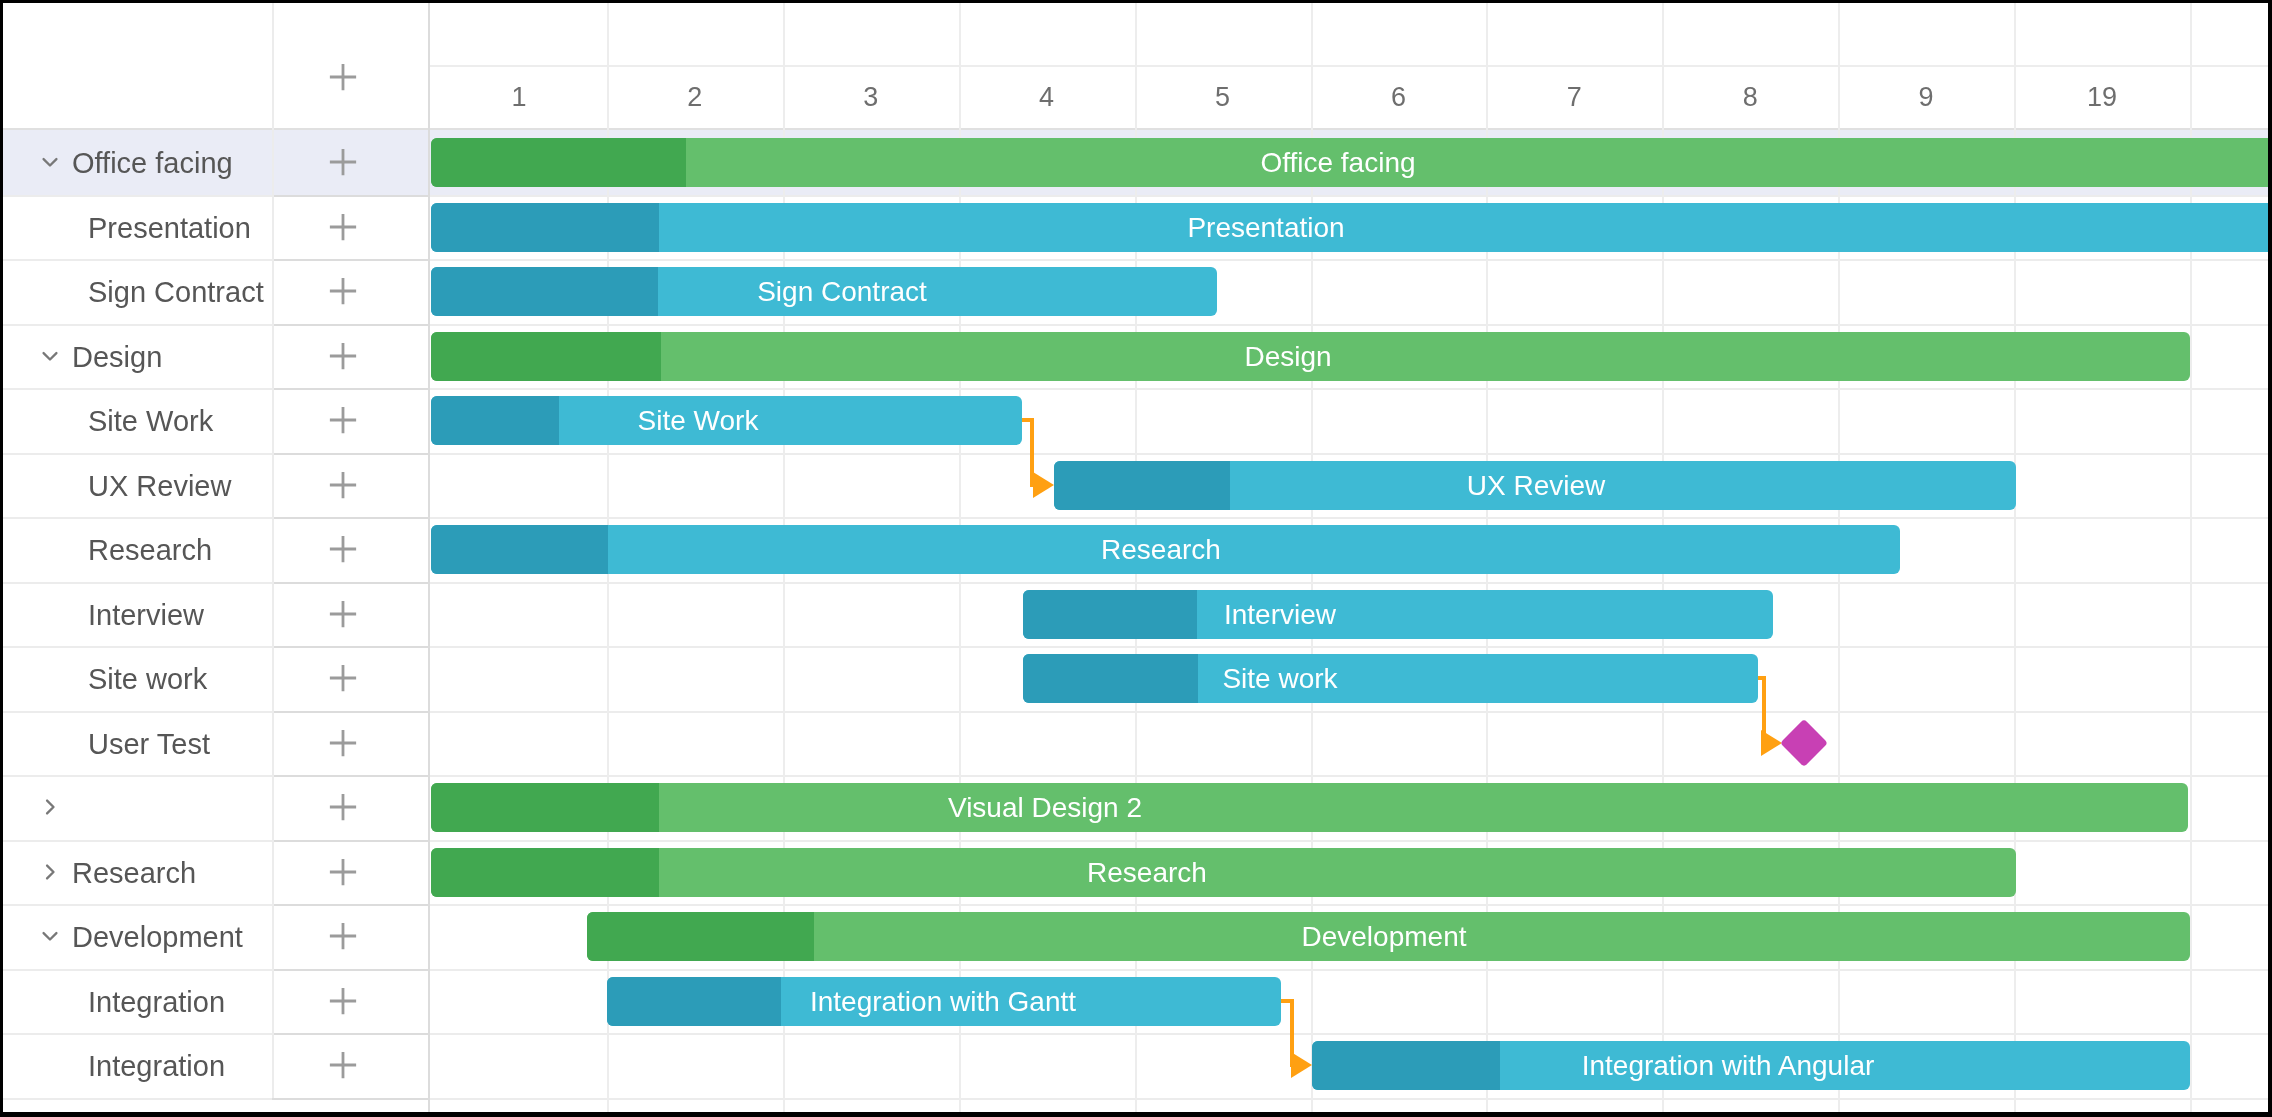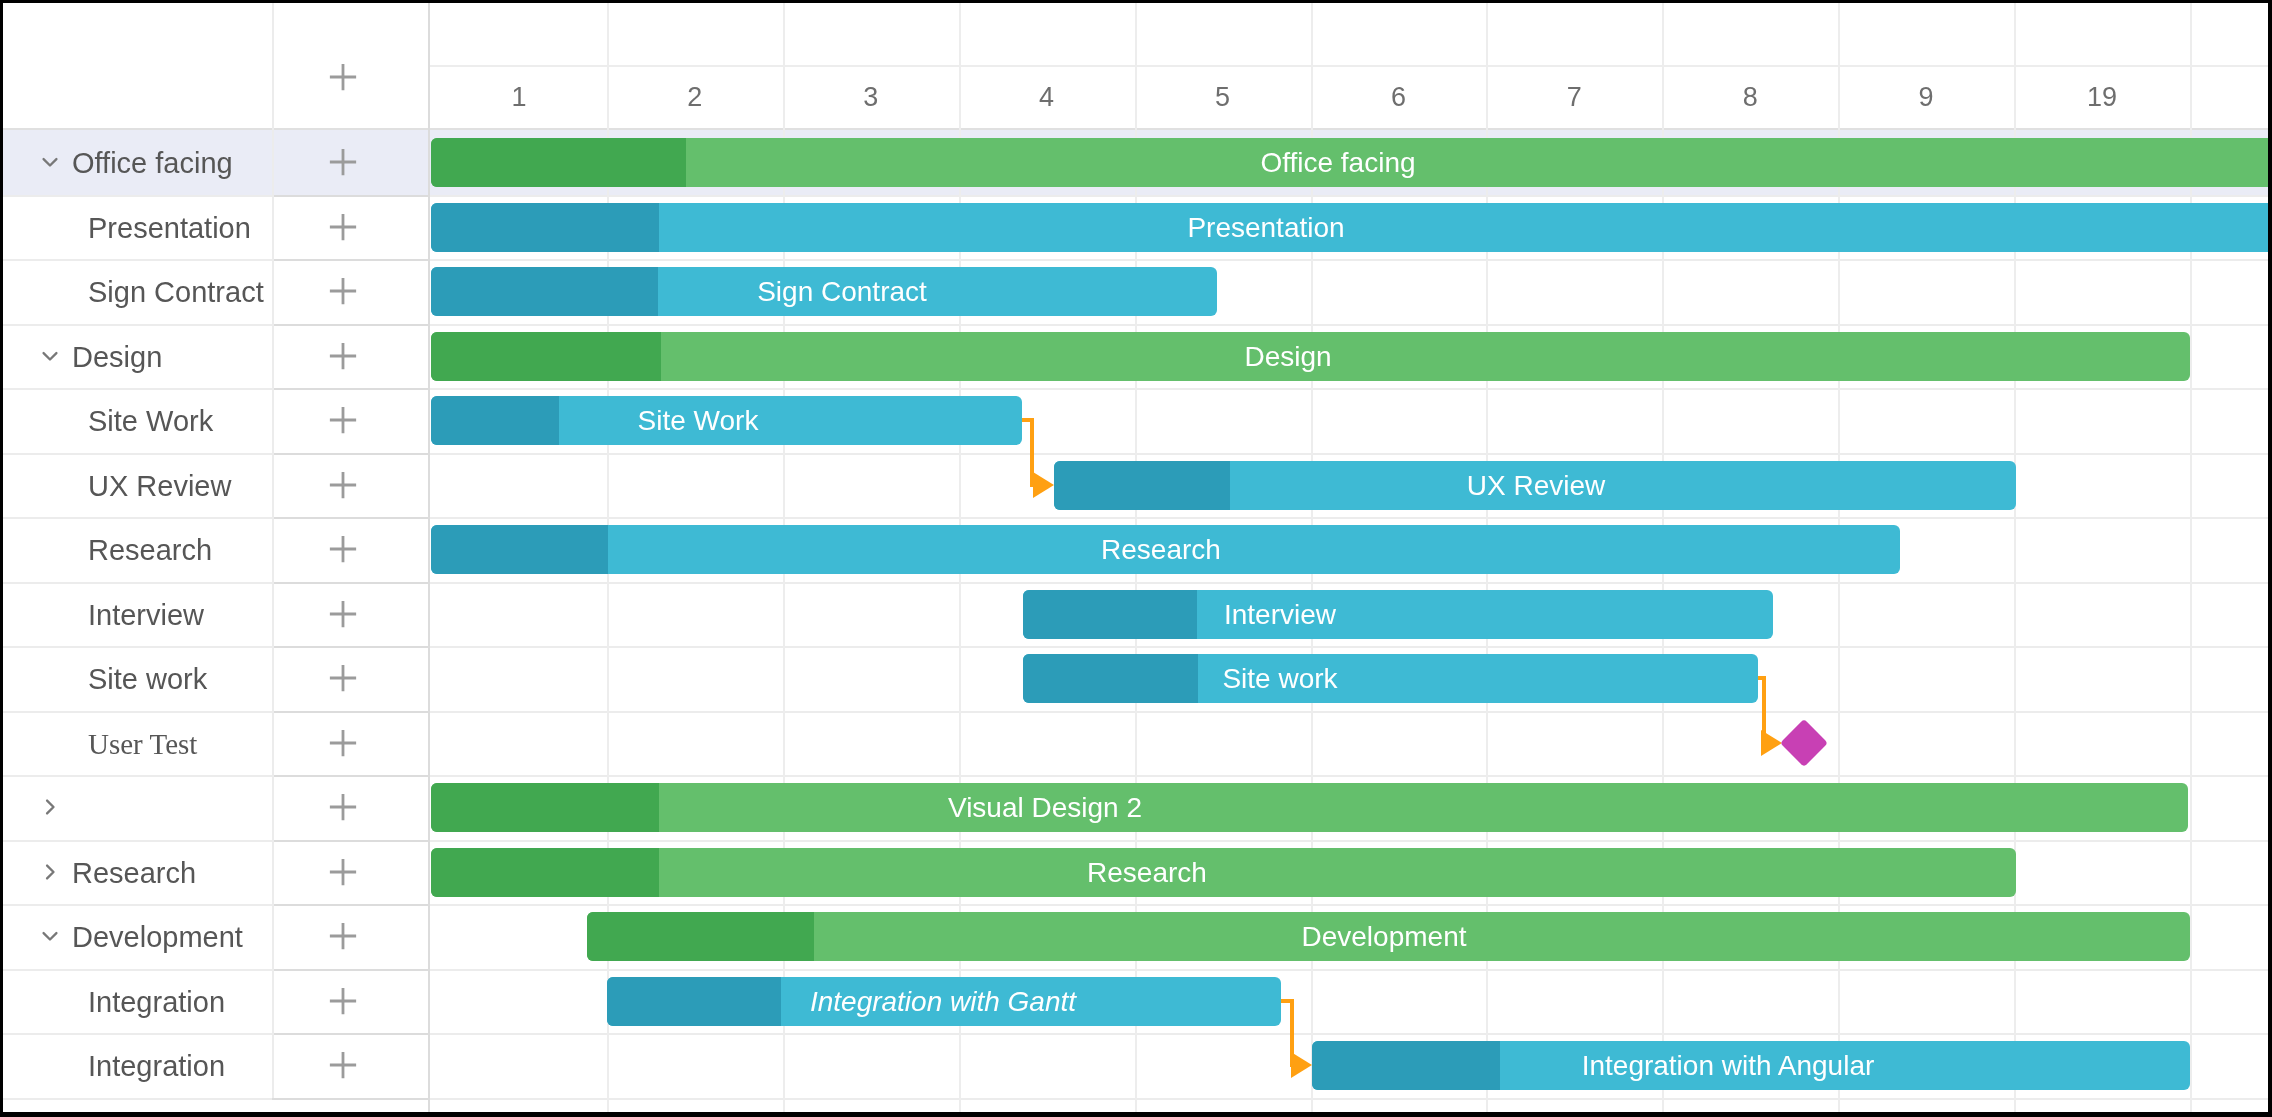--- a/index.html
+++ b/index.html
@@ -146,21 +146,21 @@
         <div class="plus-btn" style="left: 322px; top: 11.25px;"><svg width="42" height="42" viewBox="0 0 24 24">
             <path d="M12 4.5v15M4.5 12h15" stroke="#9b9b9b" stroke-width="1.6" fill="none"></path>
           </svg></div>
       </div>
       <div class="grid-row" style="top: 646px; height: 64.5px;">
         <div class="grid-label" style="left: 88px; top: 0px; line-height: 66.5px;">Site work</div>
         <div class="plus-btn" style="left: 322px; top: 11.25px;"><svg width="42" height="42" viewBox="0 0 24 24">
             <path d="M12 4.5v15M4.5 12h15" stroke="#9b9b9b" stroke-width="1.6" fill="none"></path>
           </svg></div>
       </div>
-      <div class="grid-row" style="top: 710.5px; height: 64.5px; font-family: Liberation Serif, serif;">
+      <div class="grid-row" style="top: 710.5px; height: 64.5px;">
         <div class="grid-label" style="left: 88px; top: 0px; line-height: 66.5px;">User Test</div>
         <div class="plus-btn" style="left: 322px; top: 11.25px;"><svg width="42" height="42" viewBox="0 0 24 24">
             <path d="M12 4.5v15M4.5 12h15" stroke="#9b9b9b" stroke-width="1.6" fill="none"></path>
           </svg></div>
       </div>
       <div class="grid-row" style="top: 775px; height: 64.5px;">
         <svg width="28" height="28" viewBox="0 0 24 24" style="position: absolute; left: 36px; top: 18.25px;">
           <path d="M9.5 6.5l5.5 5.5-5.5 5.5" stroke="#787878" stroke-width="2" fill="none" stroke-linecap="round" stroke-linejoin="round"></path>
         </svg>
         <div class="plus-btn" style="left: 322px; top: 11.25px;"><svg width="42" height="42" viewBox="0 0 24 24">
@@ -241,21 +241,21 @@
         <div class="bar-progress" style="width: 228px; background: rgb(65, 168, 80);"></div>
       </div>
       <div class="bar-label" style="left: 827px; top: 847.5px; width: 640px;">Research</div>
       <div class="bar" style="left: 587px; top: 912px; width: 1603px; background: rgb(100, 191, 108);">
         <div class="bar-progress" style="width: 227px; background: rgb(65, 168, 80);"></div>
       </div>
       <div class="bar-label" style="left: 1064px; top: 912px; width: 640px;">Development</div>
       <div class="bar" style="left: 607px; top: 976.5px; width: 674px; background: rgb(62, 186, 212);">
         <div class="bar-progress" style="width: 174px; background: rgb(44, 156, 184);"></div>
       </div>
-      <div class="bar-label" style="left: 623px; top: 976.5px; width: 640px; font-style: italic;">Integration with Gantt</div>
+      <div class="bar-label" style="left: 623px; top: 976.5px; width: 640px;">Integration with Gantt</div>
       <div class="bar" style="left: 1312px; top: 1041px; width: 878px; background: rgb(62, 186, 212);">
         <div class="bar-progress" style="width: 188px; background: rgb(44, 156, 184);"></div>
       </div>
       <div class="bar-label" style="left: 1408px; top: 1041px; width: 640px;">Integration with Angular</div>
       <div class="milestone" style="left: 1787px; top: 725.75px; background: rgb(200, 64, 180);"></div>
       <div class="link-seg" style="left: 1022px; top: 418.25px; width: 12px; height: 4px; background: rgb(255, 160, 18);"></div>
       <div class="link-seg" style="left: 1030px; top: 418.25px; width: 4px; height: 68.5px; background: rgb(255, 160, 18);"></div>
       <div class="link-seg" style="left: 1030px; top: 482.75px; width: 4px; height: 4px; background: rgb(255, 160, 18);"></div>
       <div class="link-arrow" style="left: 1033px; top: 471.75px; border-left: 21px solid rgb(255, 160, 18);"></div>
       <div class="link-seg" style="left: 1758px; top: 676.25px; width: 8px; height: 4px; background: rgb(255, 160, 18);"></div>

